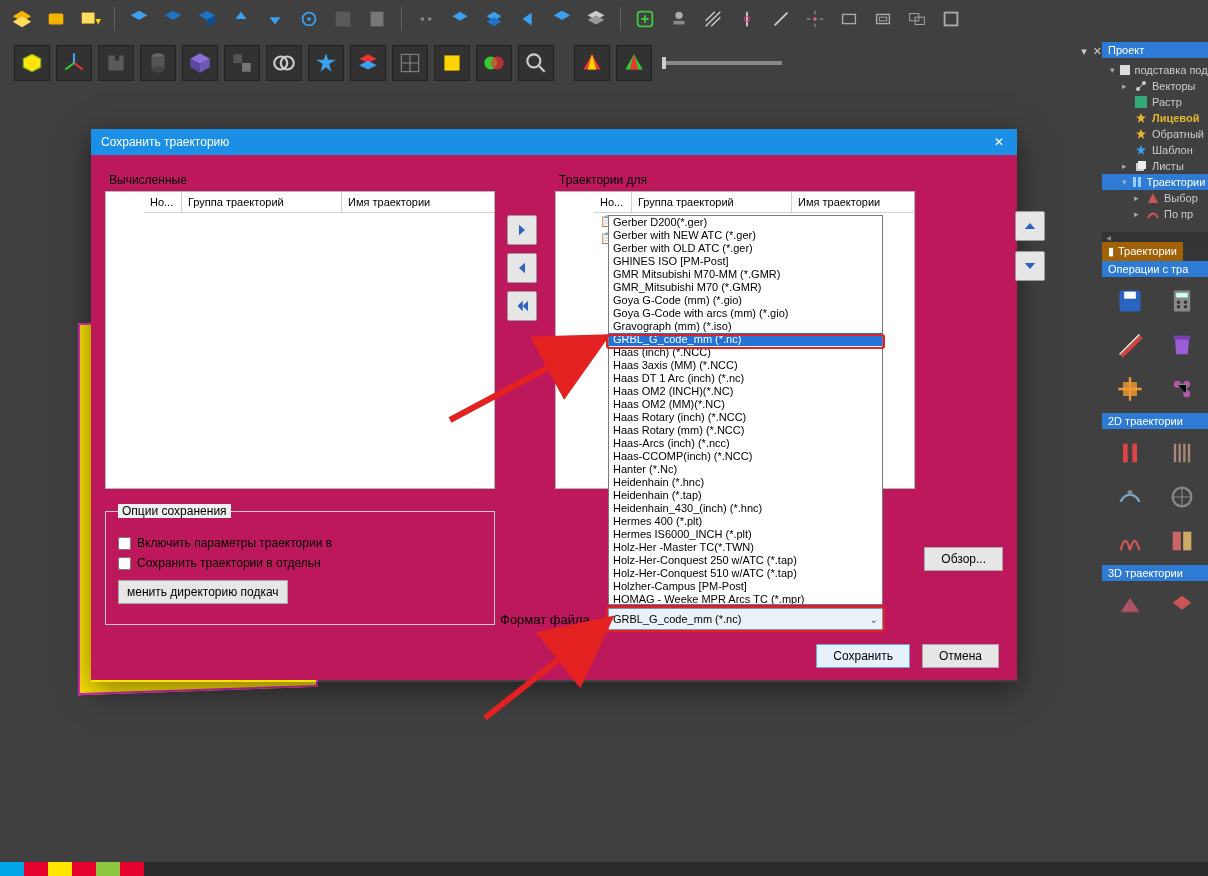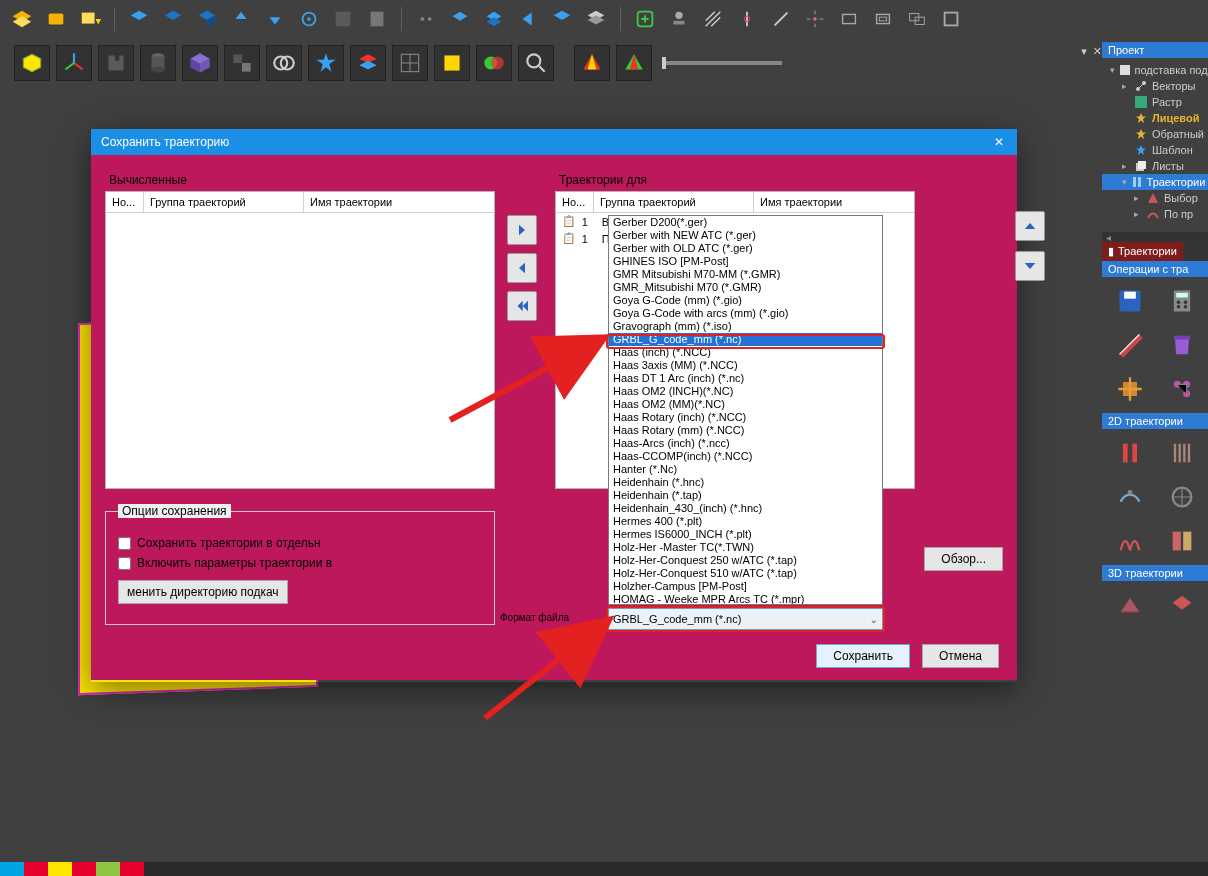--- a/index.html
+++ b/index.html
@@ -17,40 +17,40 @@
   .right-col { position: absolute; right: 0; top: 42px; width: 106px; bottom: 0; background: #404040; display:flex; flex-direction:column; }
   .panel-hdr { background: #2e7bd6; color: white; font-size: 11px; padding: 2px 6px; display:flex; align-items:center; gap:4px; }
   .tree { background: #404040; color: #ccc; font-size: 11px; padding: 4px 0 10px 0; overflow:hidden; }
   .tree-row { display:flex; align-items:center; gap:4px; padding: 1px 4px 1px 8px; white-space:nowrap; cursor:pointer; }
   .tree-row .arw { width:8px; color:#aaa; font-size:9px; }
   .tree-row .ic { width:14px; height:14px; display:inline-flex; align-items:center; justify-content:center; }
   .tree-row.sel { background: #2e7bd6; color:white; }
   .gold { color: #e5b62d; font-weight:600; }
   .panel-tabbar { display:flex; background:#353535; overflow:hidden;}
   .panel-tab { font-size:11px; color:#ccc; padding:3px 6px; cursor:pointer;}
-  .panel-tab.active { background:#7f1d1d; color:white;}
+  .panel-tab.active { background:#a16207; color:white;}
   .ops-section-title { background:#2e7bd6; color:white; font-size:11px; padding:2px 6px;}
   .ops-grid { display:grid; grid-template-columns: repeat(2, 40px); gap: 12px; padding: 8px 10px; background:#404040;}
   .ops-ic { width:36px; height:32px; display:flex; align-items:center; justify-content:center; cursor:pointer;}
 
   
   .canvas-shape { position:absolute; left:78px; top:319px; width:240px; height:372px; }
   .canvas-shape .outer { position:absolute; inset:0; border:2px solid #d928c0; background:#ffe600; transform: skewY(-2deg);}
 
   
   .dialog { position:absolute; left:91px; top:129px; width:926px; height:553px; box-shadow: 0 8px 30px rgba(0,0,0,0.5); }
   .dlg-title { background:#1a8fe5; color:white; font-size:12px; padding: 6px 10px; display:flex; justify-content:space-between; align-items:center; }
   .dlg-close { cursor:pointer; width:16px; text-align:center;}
   .dlg-body { background:#be185d; padding: 10px 14px 12px 14px; height: calc(100% - 28px); position:relative; }
   .cols { display:flex; gap: 12px; }
   .col-left { flex: 0 0 390px; }
   .col-mid { flex: 0 0 36px; display:flex; flex-direction:column; gap:8px; padding-top:50px; }
   .col-right { flex: 1; position:relative;}
   .group-title { font-size:12px; margin: 8px 0 4px 4px; }
-  .listbox { border:1px solid #b6b6b6; background:white; height: 298px; overflow:hidden; }
+  .listbox { border:1px solid #b6b6b6; background:white; height: 298px; overflow:hidden;padding-left:38px; }
   .listhdr { display:flex; border-bottom:1px solid #d0d0d0; font-size:11px;}
   .listhdr div { padding:4px 6px; border-right:1px solid #d0d0d0;}
   .list-rows { font-size:11px; }
   .list-row { display:flex; gap:6px; padding:2px 6px; align-items:center;}
   .arrow-btn { width:30px; height:30px; background:#e6e6e6; border:1px solid #9a9a9a; display:flex; align-items:center; justify-content:center; cursor:pointer; border-radius:2px;}
   .arrow-btn svg { width:18px; height:18px; }
 
   .options-box { border:1px solid #c8c8c8; padding:10px 12px 20px 12px; margin-top: 14px; font-size:12px; }
   .options-box .opt-title { position:relative; top:-18px; background:#f0f0f0; display:inline-block; padding: 0 4px;}
   .chk { display:flex; align-items:center; gap:6px; margin-bottom:6px;}
@@ -67,21 +67,21 @@
   .dd-items { height: 100%; overflow-y:auto;}
   .dd-items::-webkit-scrollbar { width:16px; }
   .dd-items::-webkit-scrollbar-track { background:#efefef; }
   .dd-items::-webkit-scrollbar-thumb { background:#c0c0c0; border:1px solid #a0a0a0;}
   .dd-item { padding: 0 4px; line-height:13px; cursor:pointer; white-space:nowrap;}
   .dd-item.selected { background:#2372d6; color:white; }
 
   
   .combo { position:absolute; left:608px; top:608px; width:275px; height:22px; background:#eaf1f7; border:1px solid #7a97b0; font-size:11px; display:flex; align-items:center; justify-content:space-between; padding:0 4px; cursor:pointer; z-index:9;}
   .combo .chev { font-size:10px; color:#555;}
-  .combo-label { position:absolute; left:500px; top:612px; font-size:10px; }
+  .combo-label { position:absolute; left:500px; top:612px; font-size:13px; }
 
   .red-outline { position:absolute; border:2px solid #e32121; border-radius:3px; pointer-events:none; z-index:20;}
   .red-outline.top-sel { left:606px; top:334px; width:279px; height:15px;}
   .red-outline.combo-sel { left:606px; top:606px; width:279px; height:26px;}
 
   
   .red-arrow { position:absolute; z-index:25; pointer-events:none;}
   .red-arrow svg { overflow:visible;}
 
   
@@ -575,25 +575,25 @@
           <div class="listhdr">
             <div style="width:38px">Но...</div>
             <div style="width:160px">Группа траекторий</div>
             <div style="flex:1;border-right:none">Имя траектории</div>
           </div>
         </div>
         <div class="options-box" style="margin-top:22px;">
           <div class="opt-title">Опции сохранения</div>
           <div class="chk">
               <input type="checkbox" style="">
-              <span>Сохранить траектории в отдельн</span>
+              <span>Включить параметры траектории в</span>
             </div>
           <div class="chk">
               <input type="checkbox" style="">
-              <span>Включить параметры траектории в</span>
+              <span>Сохранить траектории в отдельн</span>
             </div>
           <button class="dir-btn">менить директорию подкач</button>
         </div>
       </div>
 
       <div class="col-mid">
         <div class="arrow-btn">
             <svg viewBox="0 0 24 24">
               <path d="M8 5l8 7-8 7z" fill="#2a63c0"></path>
             </svg>

